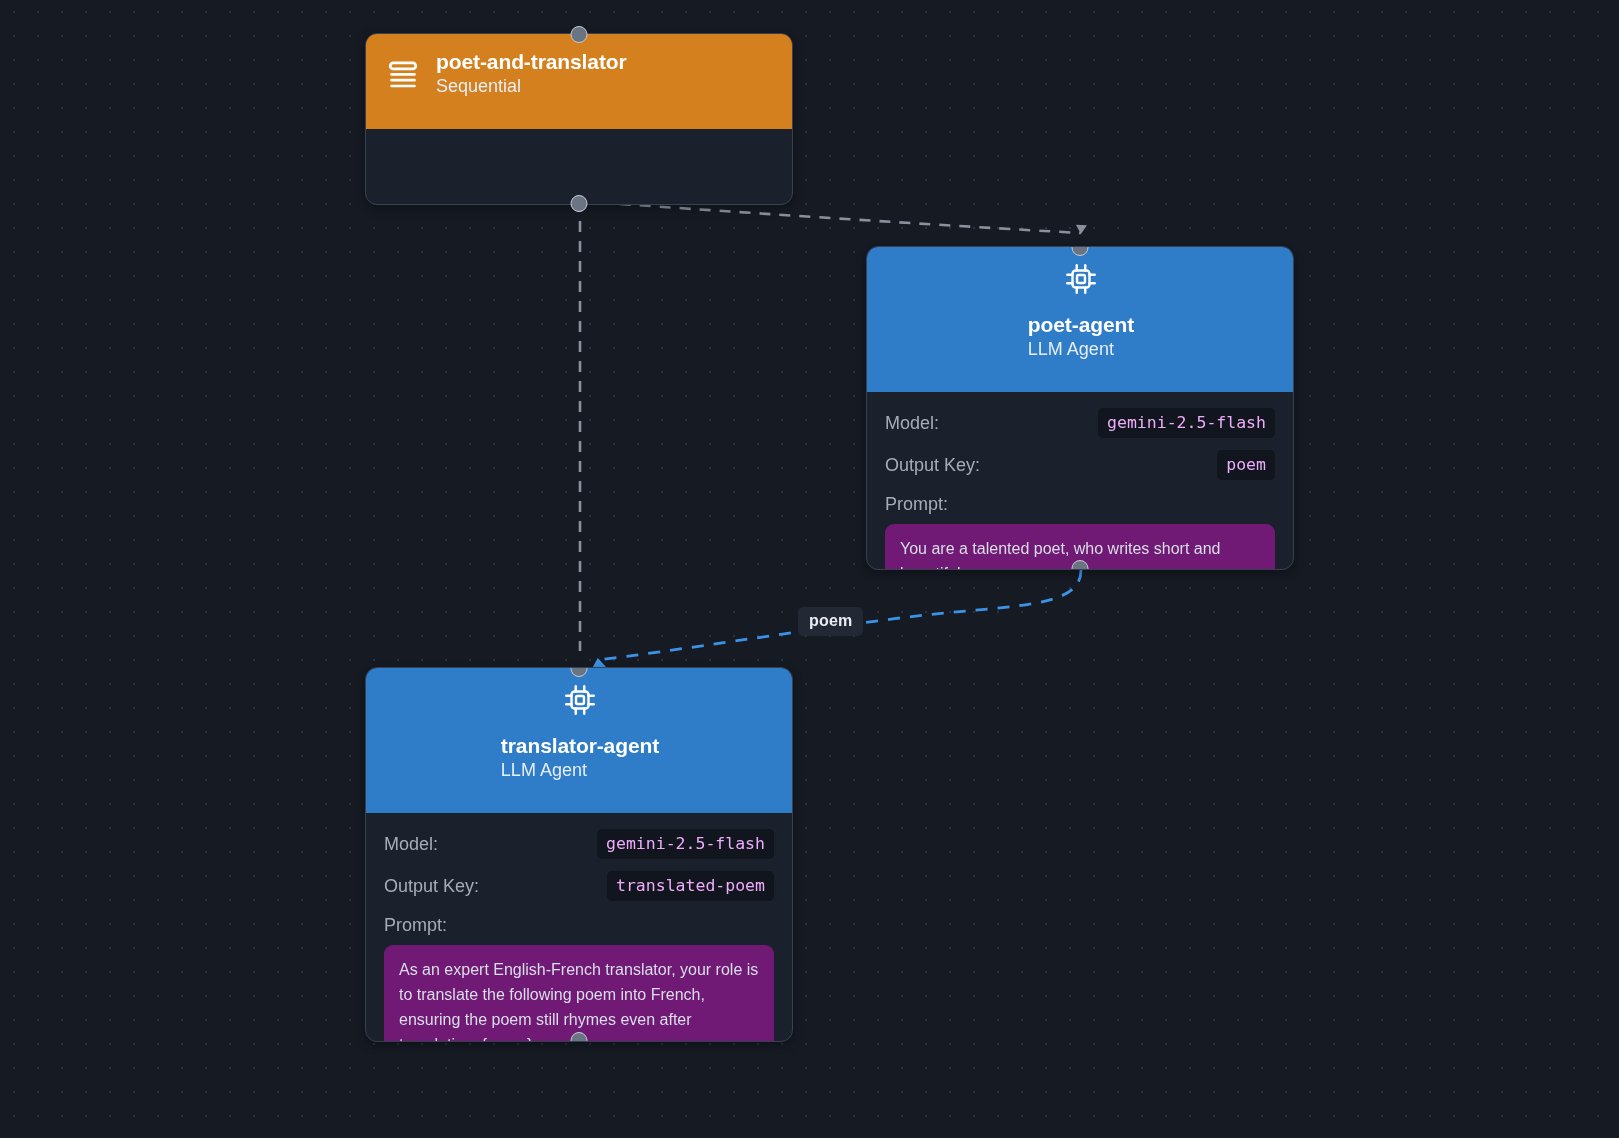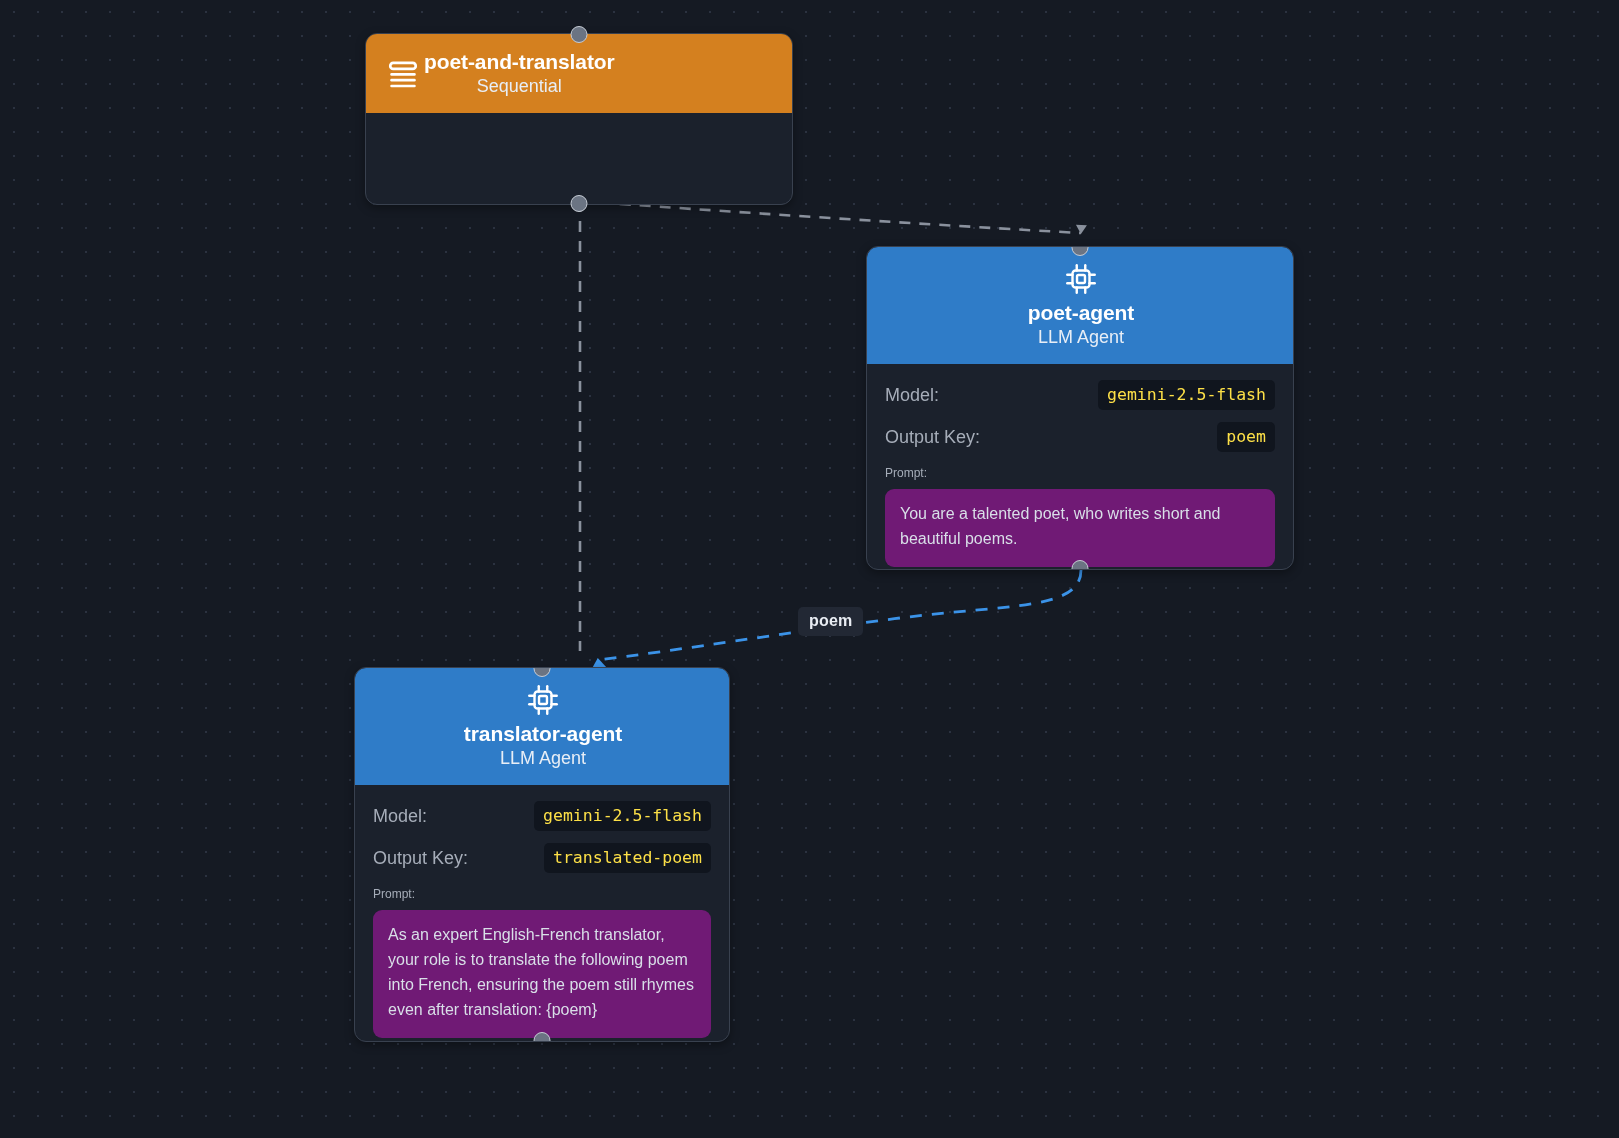--- a/index.html
+++ b/index.html
@@ -52,24 +52,23 @@
     z-index: 3;
     border-radius: 12px;
     border: 1px solid #39414f;
     background: #1b212c;
     box-shadow: 0 3px 10px rgba(0,0,0,.35);
   }
 
   .node-header {
     display: flex;
     align-items: center;
-    gap: 4px;
-    padding: 15px 18px 15px 20px;
+    gap: 16px;
+    padding: 15px 18px 31px 20px;
     border-radius: 11px 11px 0 0;
-    text-align: center;
   }
   .node-header.sequential { background: #d4801f; }
   .node-header.llm        { background: #2f7cc8; flex-direction: column; }
 
   .node-icon { flex: 0 0 auto; display: block; }
 
   .node-title {
     color: #ffffff;
     font-size: 21px;
     font-weight: bold;
@@ -101,32 +100,32 @@
     margin-bottom: 12px;
     min-height: 30px;
   }
   .attr-label {
     color: #a6adb9;
     font-size: 18px;
     white-space: nowrap;
   }
   .attr-value {
     background: #10151e;
-    color: #fde047;
+    color: #f0abfc;
     font-family: "DejaVu Sans Mono", monospace;
     font-size: 16.5px;
     padding: 5px 9px 6px 9px;
     border-radius: 5px;
     white-space: nowrap;
     overflow: visible;
   }
 
   .prompt-label {
     color: #a6adb9;
-    font-size: 12px;
+    font-size: 18px;
     margin: 14px 0 9px 0;
   }
   .prompt-box {
     background: #701a75;
     border-radius: 9px;
     padding: 13px 15px 15px 15px;
     color: #d9dfe8;
     font-size: 16px;
     line-height: 1.56;
   }
@@ -226,21 +225,21 @@
         <span class="attr-value">poem</span>
       </div>
 
       <div class="prompt-label">Prompt:</div>
       <div class="prompt-box">You are a talented poet, who writes short and beautiful poems.</div>
     </div>
 
     <div class="handle bottom"></div>
   </div>
 
-  <div class="node" id="node-translator" style="left:354px; top:667px; width:376px; height:375px; overflow:hidden;">
+  <div class="node" id="node-translator" style="left:365px; top:667px; width:428px; height:375px; overflow:hidden;">
 
     <div class="handle top"></div>
 
     <div class="node-header llm">
       <svg class="node-icon" width="34" height="34" viewBox="0 0 24 24" fill="none" stroke="#ffffff" stroke-width="1.7" stroke-linecap="round" stroke-linejoin="round">
         <rect x="6" y="6" width="12" height="12" rx="2.2"></rect>
         <rect x="9.2" y="9.2" width="5.6" height="5.6" rx="1"></rect>
         <line x1="9" y1="2.3" x2="9" y2="6"></line>
         <line x1="15" y1="2.3" x2="15" y2="6"></line>
         <line x1="9" y1="18" x2="9" y2="21.7"></line>

